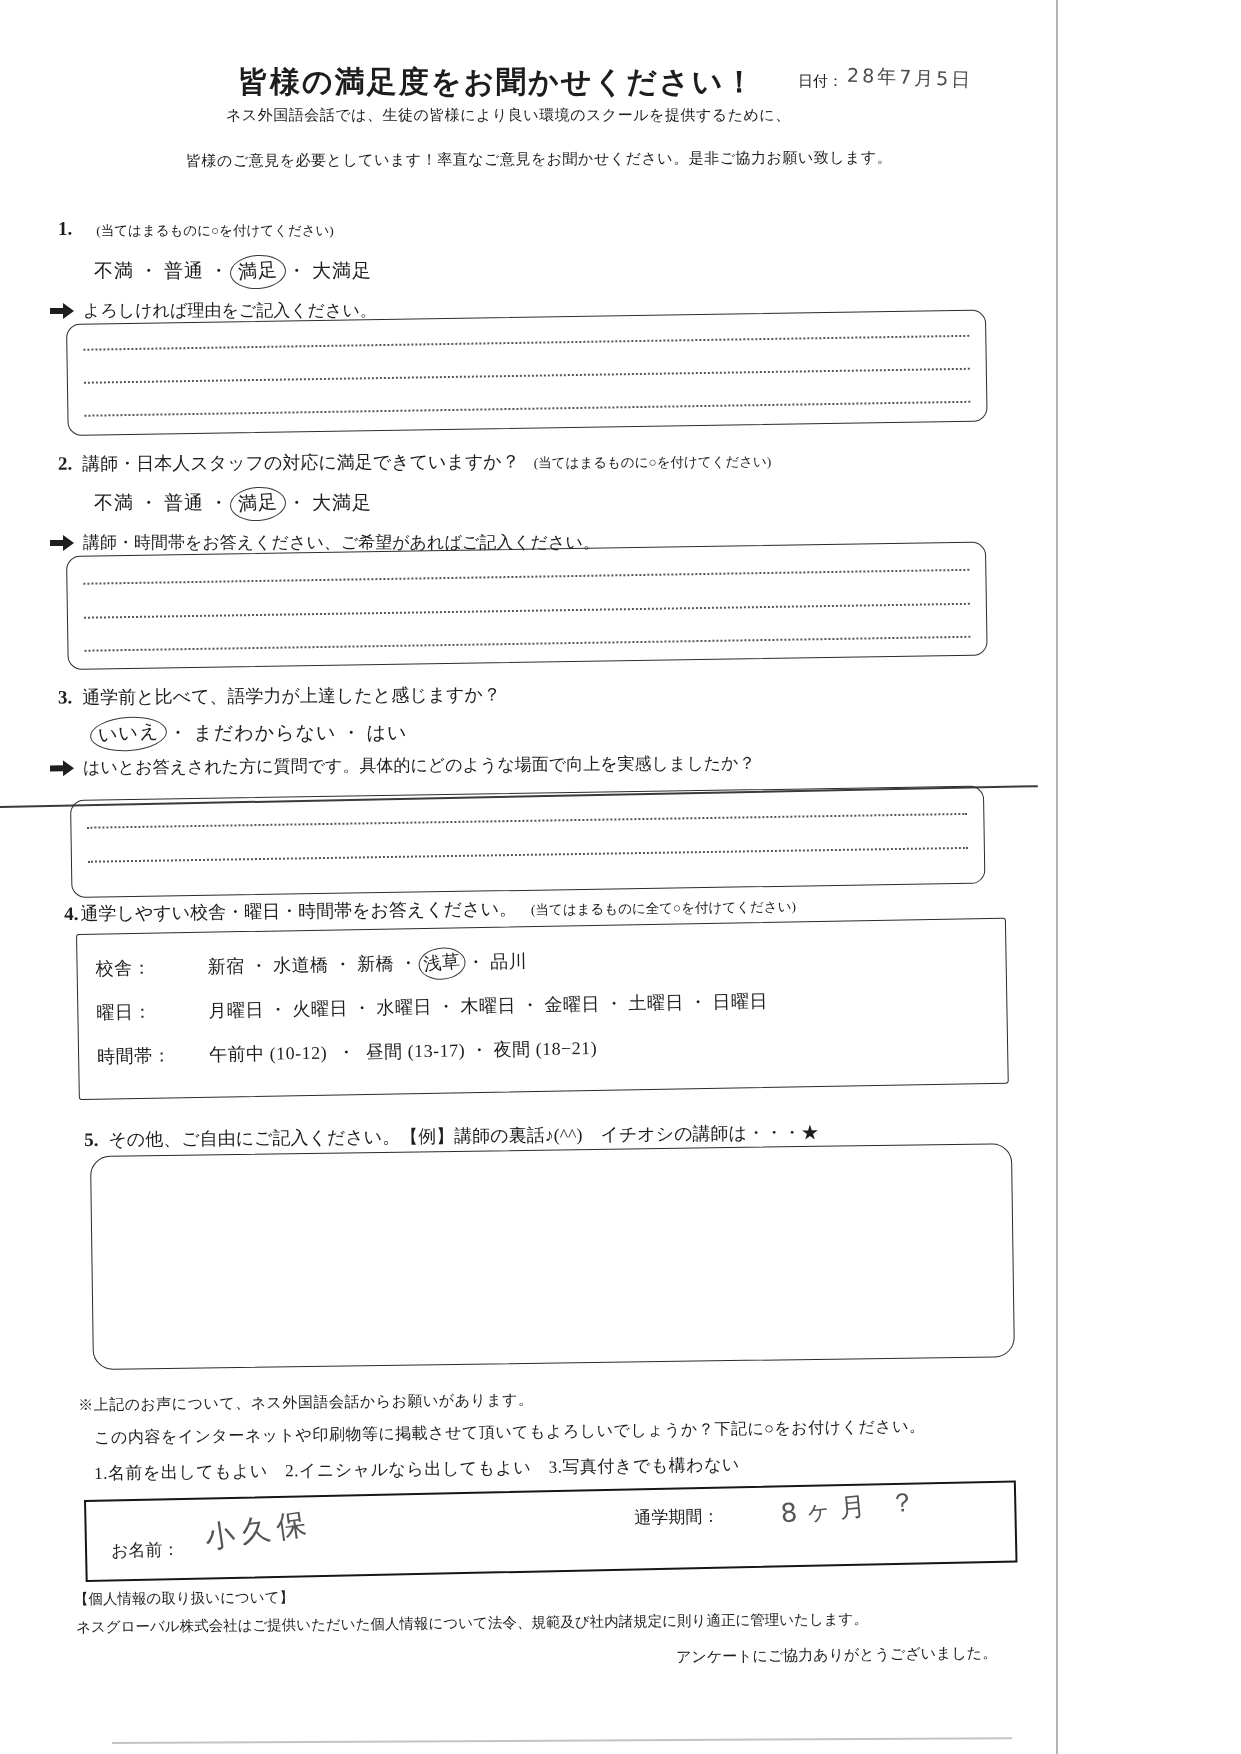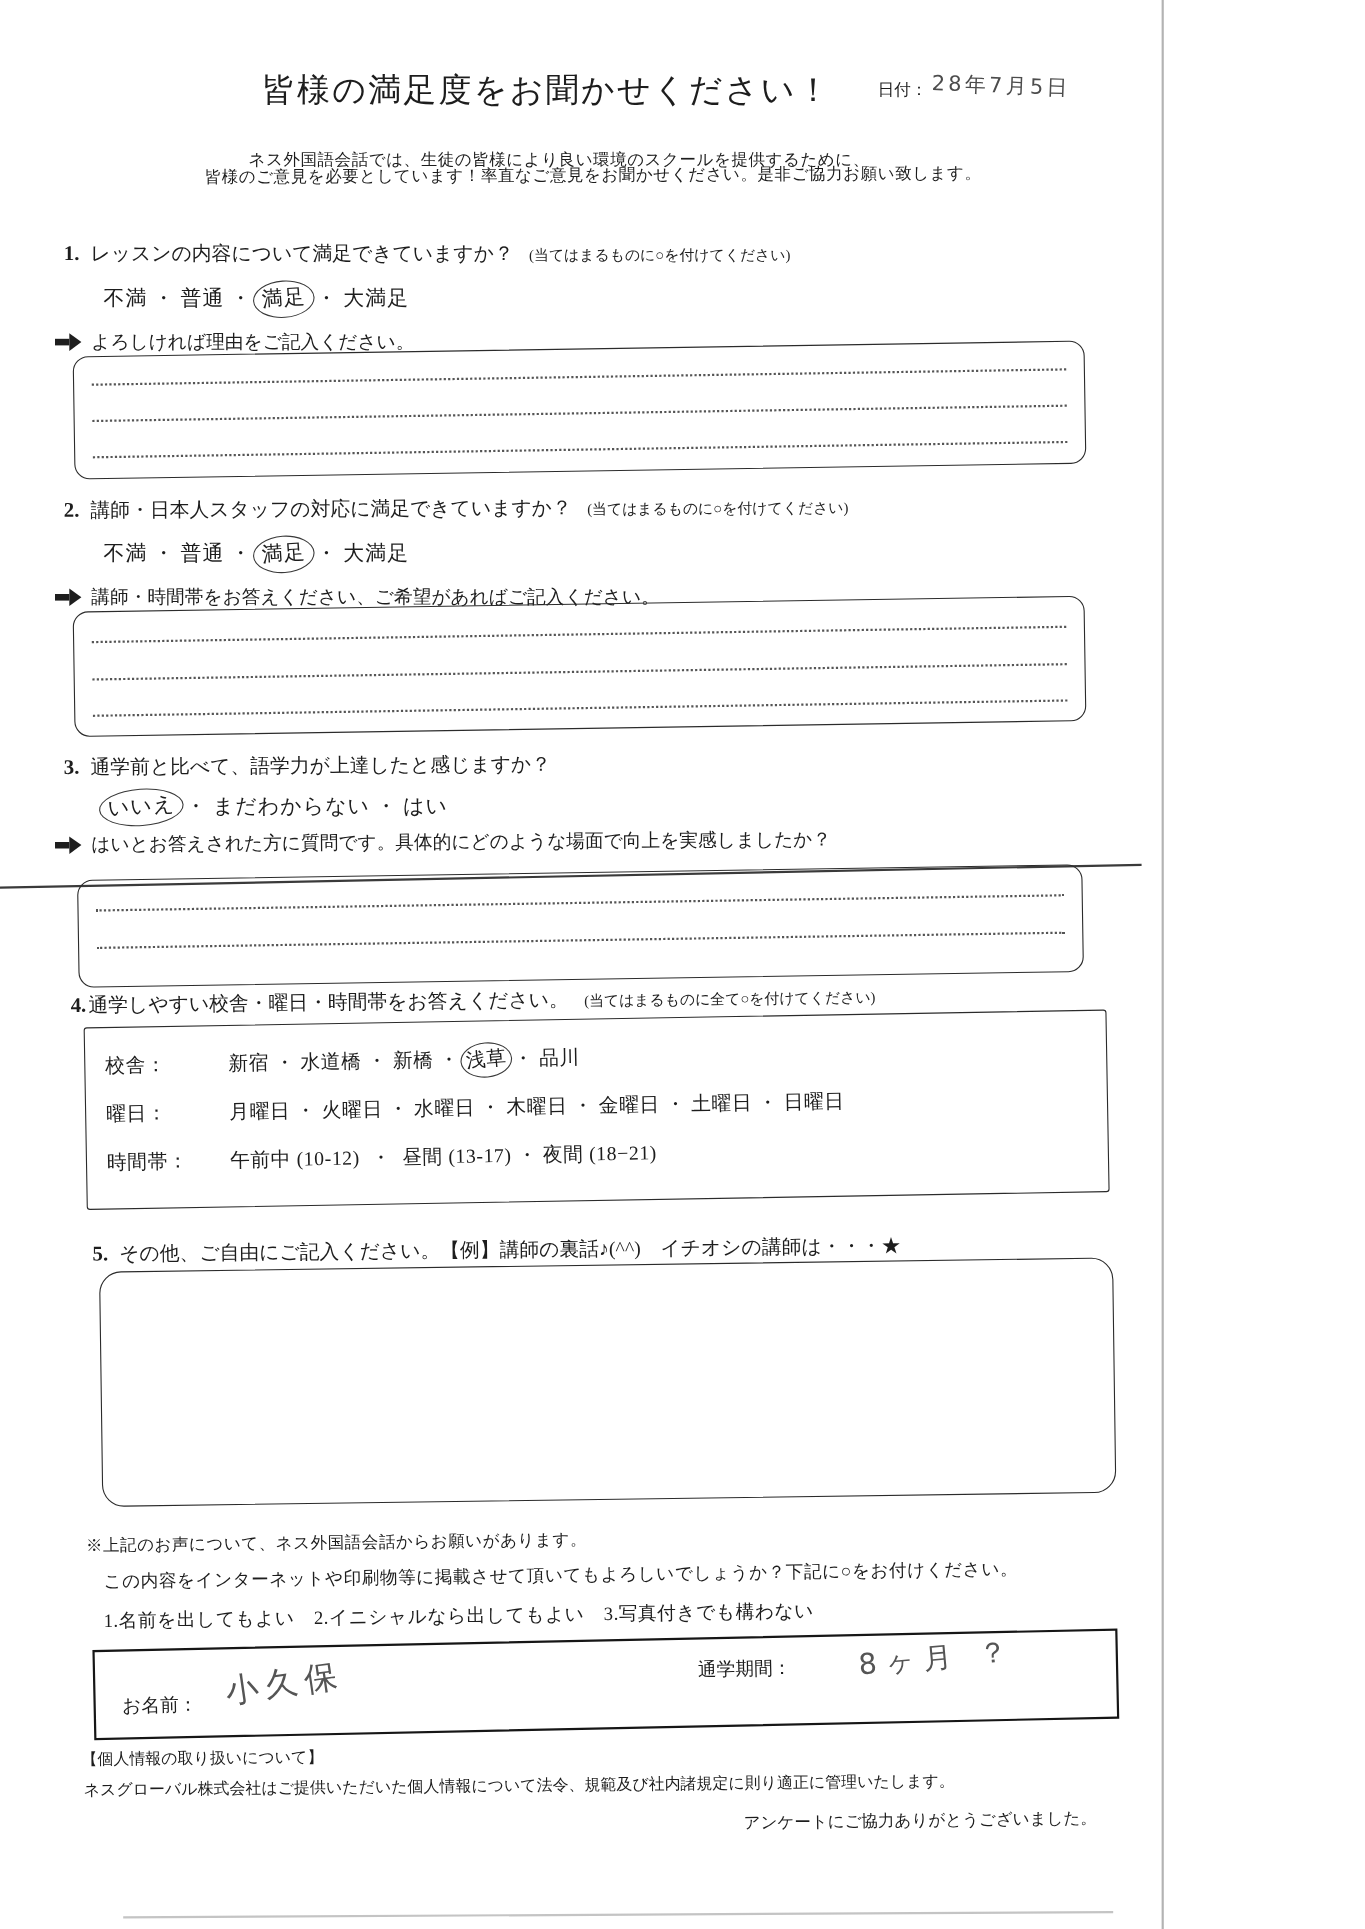--- a/index.html
+++ b/index.html
@@ -6,21 +6,21 @@
   body {
     width:1241px; height:1754px; position:relative;
     background:#ffffff;
     font-family:"Liberation Serif","DejaVu Serif",serif;
     color:#1d1d1d;
     overflow:hidden;
   }
   .abs { position:absolute; }
   .nowrap { white-space:nowrap; }
 
-  .page-title { font-size:30px; font-weight:normal; letter-spacing:2px; }
+  .page-title { font-size:30px; font-weight:bold; letter-spacing:2px; }
 
   .date-line { font-size:15px; display:flex; align-items:flex-start; gap:4px; }
   .hw { font-family:"DejaVu Sans",sans-serif; color:#4c4c4c; }
   .date-value { font-size:19px; letter-spacing:3px; transform:rotate(2deg); display:inline-block; margin-top:-3px; }
 
   .intro { font-size:15px; letter-spacing:0.5px; }
 
   .q-line { font-size:18px; display:flex; align-items:baseline; }
   .q-num  { font-weight:bold; font-size:19px; margin-right:10px; }
   .hint   { font-size:13.5px; margin-left:14px; color:#222; }
@@ -61,26 +61,25 @@
 </head>
 <body>
 
 <div class="abs page-title nowrap" style="left:238px; top:62px;">皆様の満足度をお聞かせください！</div>
 
 <div class="abs date-line nowrap" style="left:798px; top:68px;align-items:flex-end;">
   <span>日付：</span>
   <span class="hw date-value">28年7月5日</span>
 </div>
 
-<div class="abs intro nowrap" style="left:226px; top:136px;">ネス外国語会話では、生徒の皆様により良い環境のスクールを提供するために、</div>
+<div class="abs intro nowrap" style="left:226px; top:106px;">ネス外国語会話では、生徒の皆様により良い環境のスクールを提供するために、</div>
 <div class="abs intro nowrap" style="left:186px; top:150px; transform:rotate(-0.3deg);">皆様のご意見を必要としています！率直なご意見をお聞かせください。是非ご協力お願い致します。</div>
 
 <div class="abs q-line nowrap" style="left:58px; top:218px;">
   <span class="q-num">1.</span>
-  <span>レッスンの内容について満足できていますか？</span>
   <span class="hint">(当てはまるものに○を付けてください)</span>
 </div>
 <div class="abs options-line nowrap" style="left:94px; top:258px;">
   <span>不満</span><span class="sep">・</span><span>普通</span><span class="sep">・</span><span class="circle">満足</span><span class="sep">・</span><span>大満足</span>
 </div>
 <div class="abs followup nowrap" style="left:50px; top:299px;text-align:center;">
   <span class="arrow-icon"></span>
   <span>よろしければ理由をご記入ください。</span>
 </div>
 <div class="abs answer-box" style="left:66px; top:324px; width:918px; height:110px; transform:rotate(-0.9deg);">

